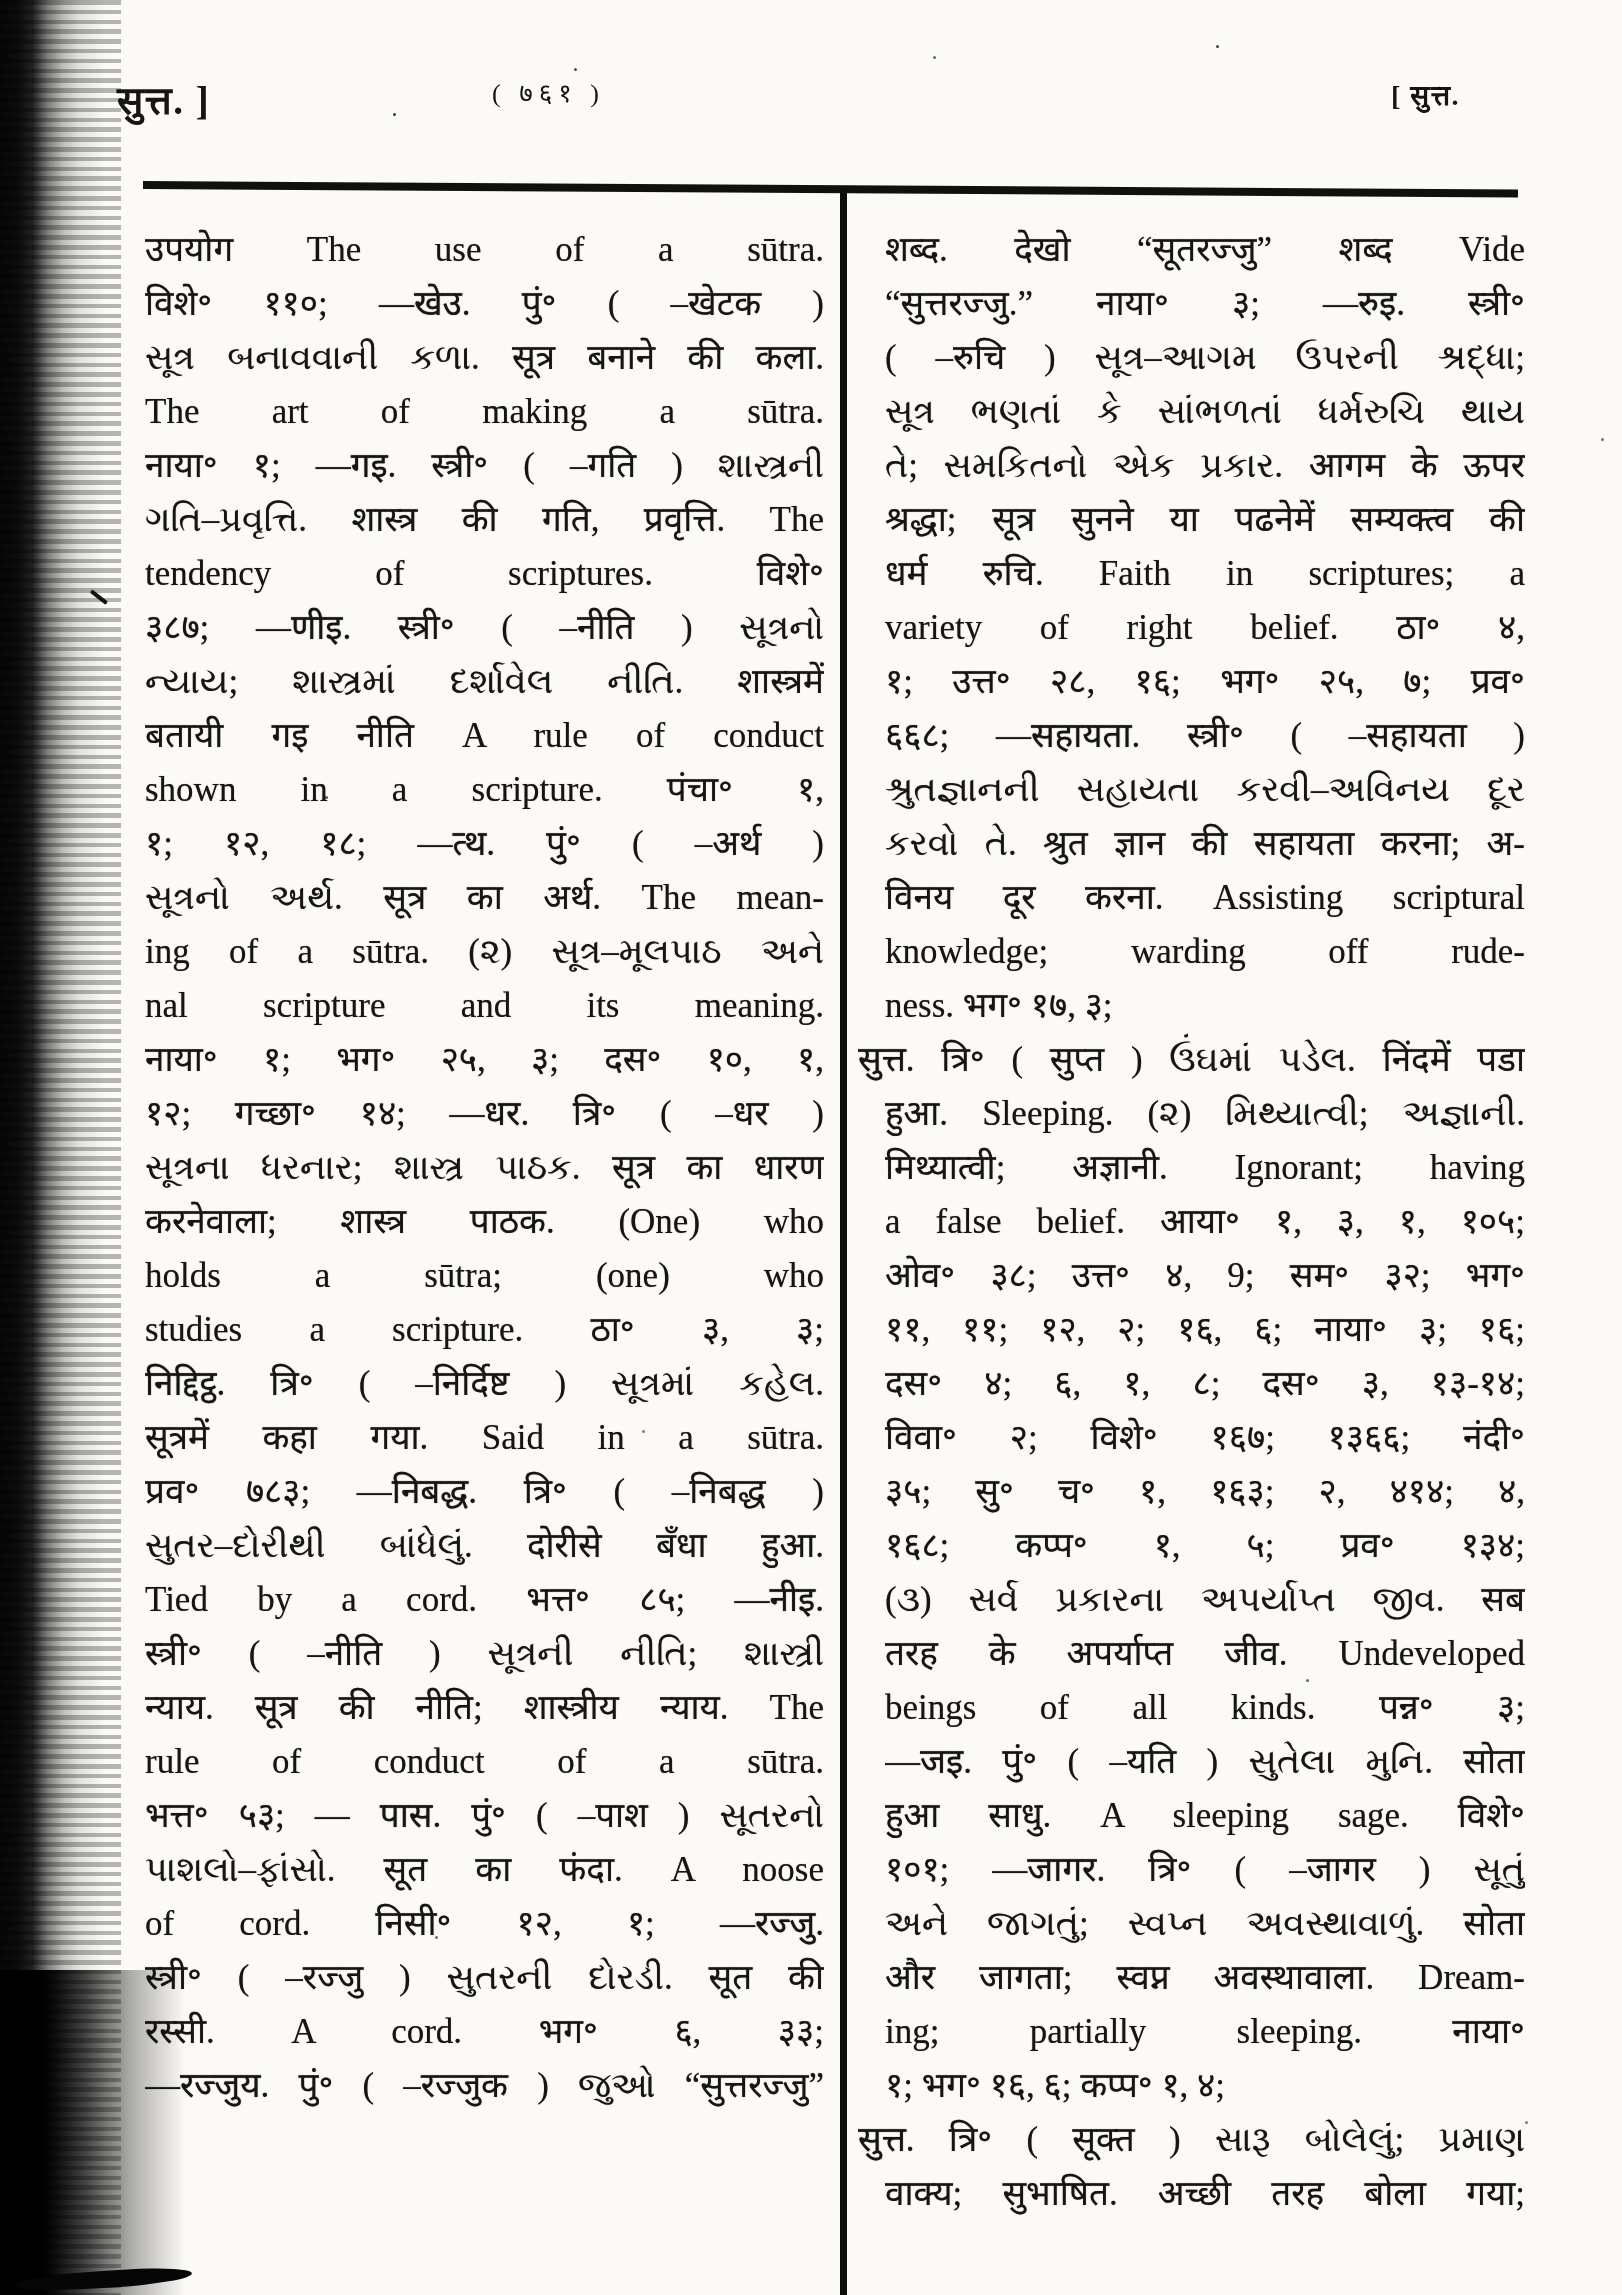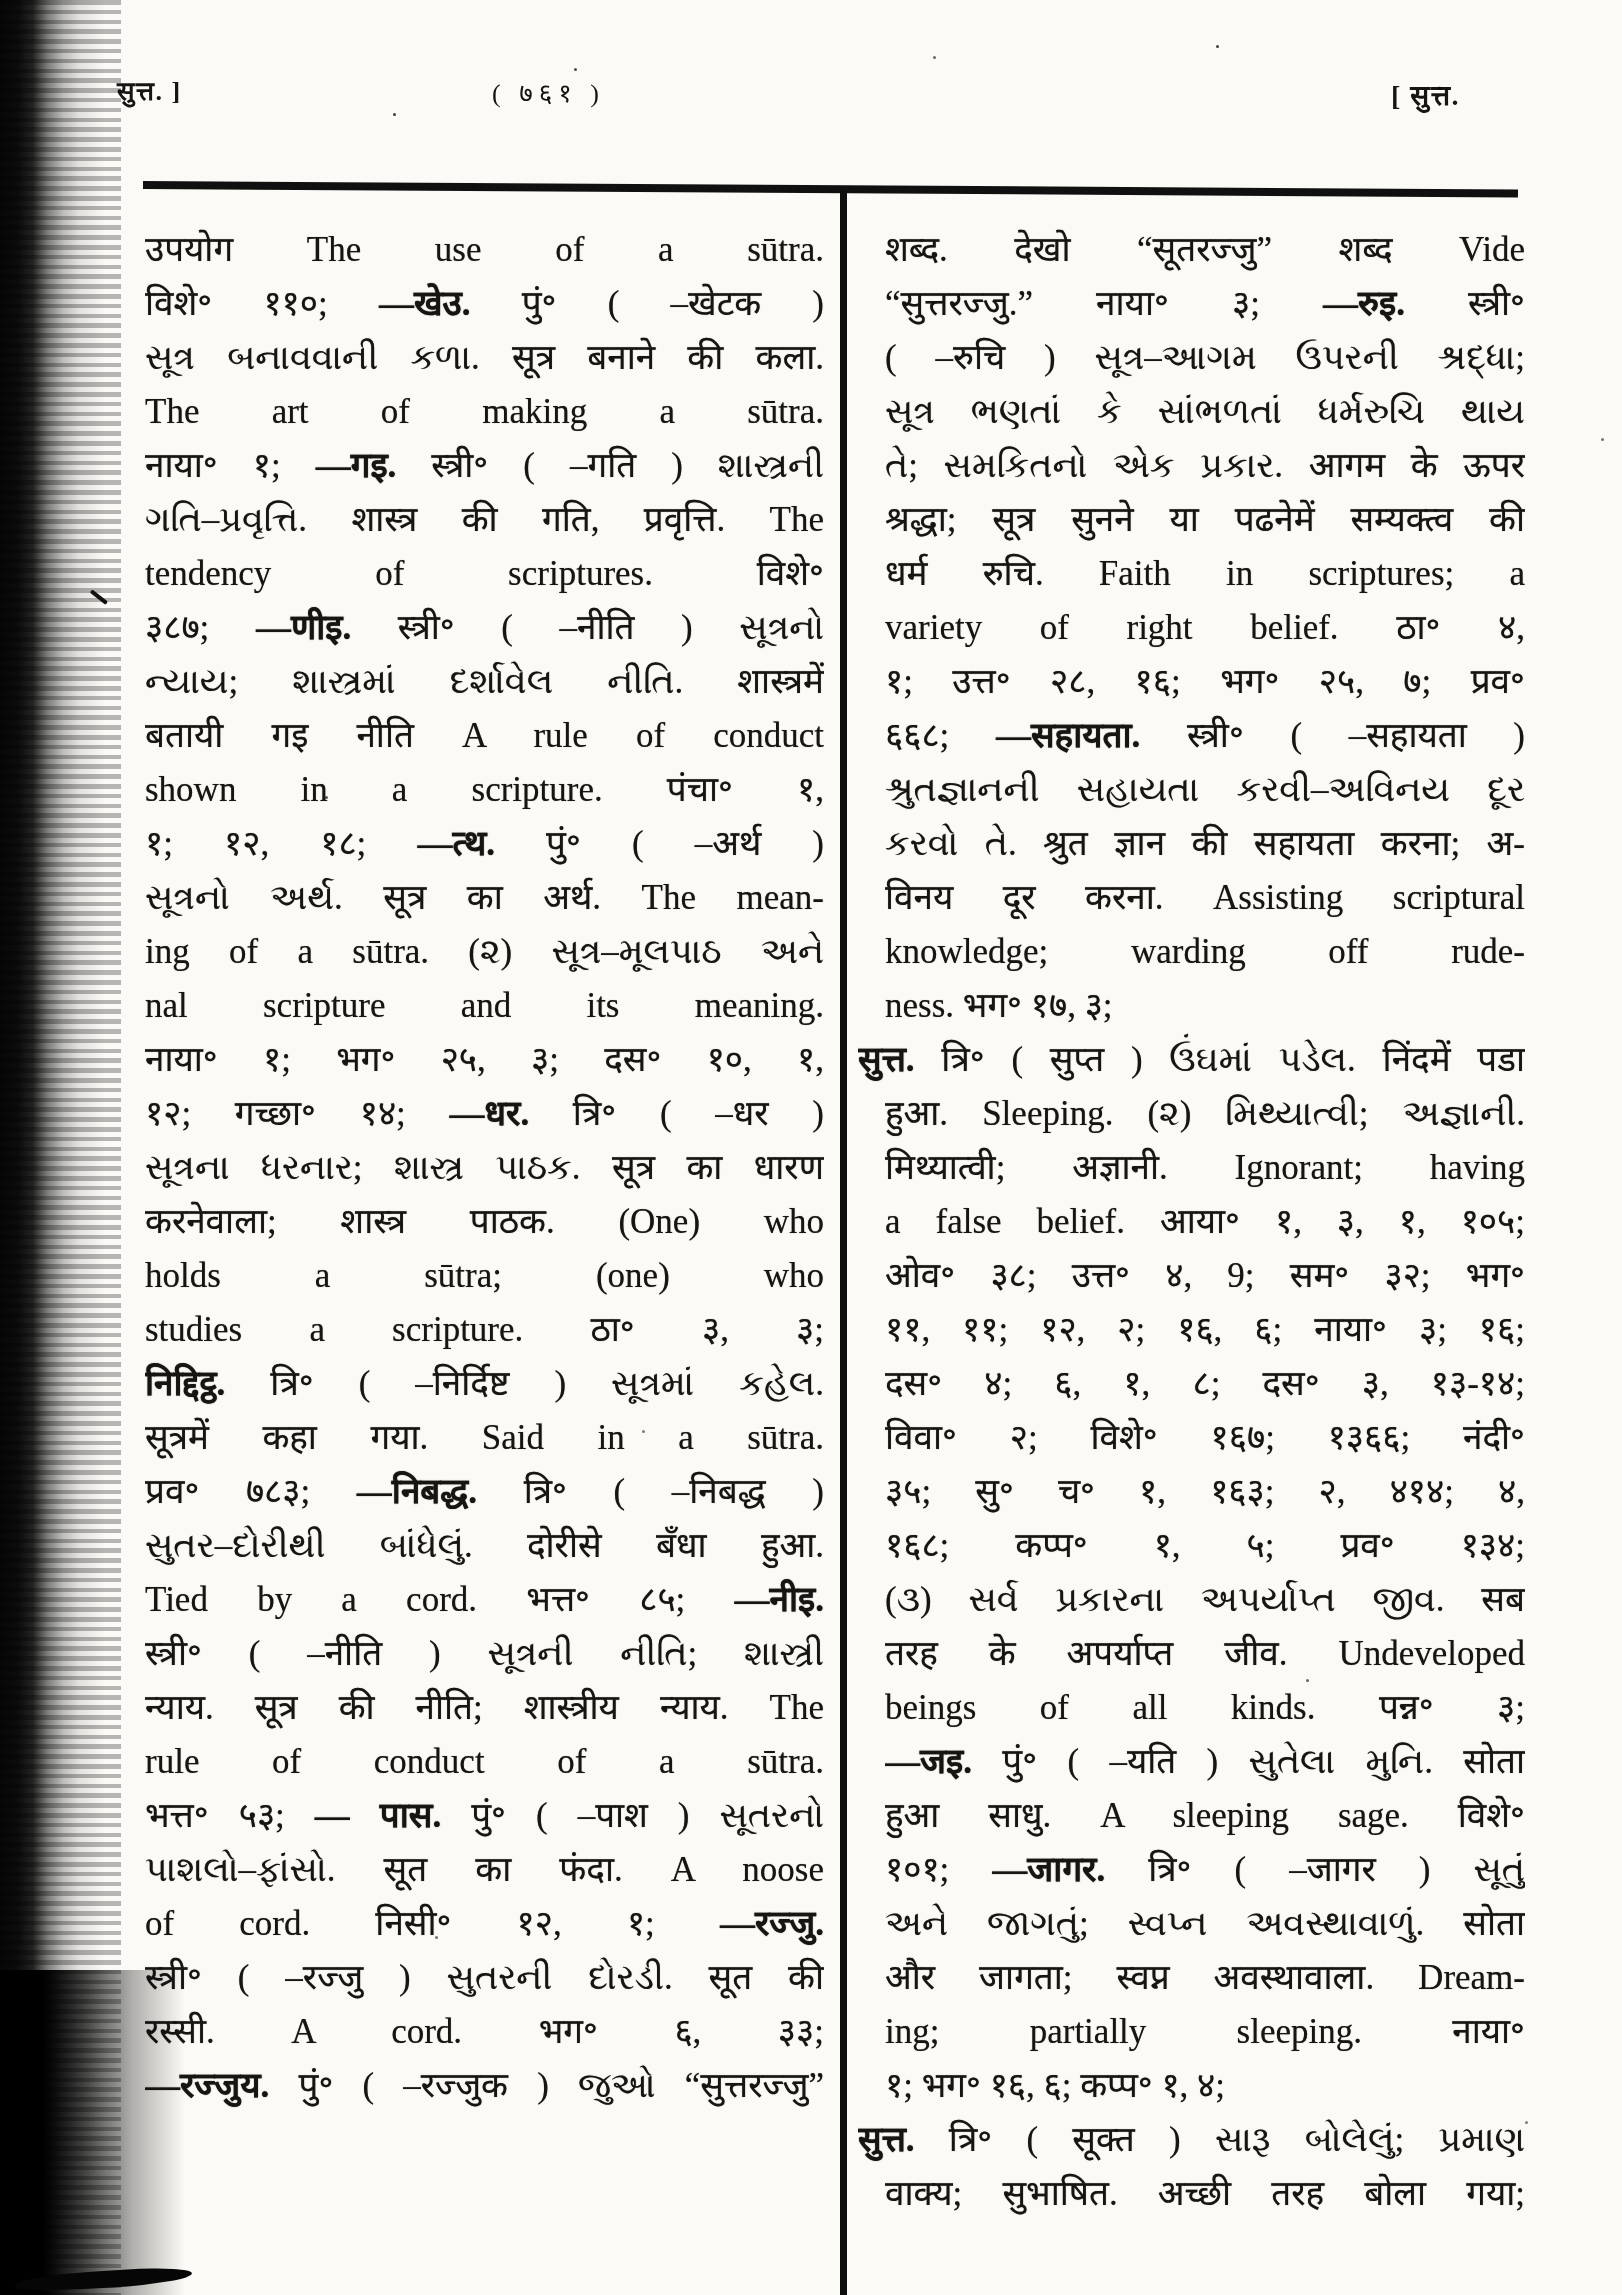--- a/index.html
+++ b/index.html
@@ -35,40 +35,40 @@
       1208px 325px 0 rgba(0,0,0,.55), -68px 683px 0 rgba(0,0,0,.65),
       249px 1317px 0 rgba(0,0,0,.5), 913px 1566px 0 rgba(0,0,0,.6),
       42px 1823px 0 rgba(0,0,0,.55), 1132px 2008px 0 rgba(0,0,0,.5);
   }
   .scan-tick{
     position:absolute;left:89px;top:595px;width:19.6px;height:3.8px;background:#111;
     transform:rotate(38deg);border-radius:1.5px;z-index:2;
   }
   
   .hdr{position:absolute;top:72px;left:0;width:1623px;height:68px;font-weight:bold;}
-  .hdr .cw-left{position:absolute;left:117px;top:0;font-size:26px;letter-spacing:1.5px;}
+  .hdr .cw-left{position:absolute;left:117px;top:0;font-size:39px;letter-spacing:1.5px;}
   .hdr .pageno{position:absolute;left:492px;top:1.5px;font-size:26px;font-weight:normal;letter-spacing:6px;}
   .hdr .cw-right{position:absolute;left:1391px;top:3px;font-size:28px;letter-spacing:1.5px;}
   .rule-h{
     position:absolute;left:143px;top:181px;width:1375px;height:8.3px;background:#101010;
     transform:rotate(0.35deg);transform-origin:left center;z-index:1;
   }
   .rule-v{position:absolute;left:840px;top:190px;width:6.8px;height:2105px;background:#0e0e0e;z-index:1;}
   
   .col{position:absolute;top:223px;z-index:2;}
   .col.left{left:145px;width:679px;}
   .col.right{left:858px;width:667px;padding-left:27px;box-sizing:border-box;}
   .line{
     height:54px;line-height:54px;font-size:35px;overflow:hidden;
     text-align:justify;text-align-last:justify;white-space:normal;
     text-shadow:0 0 0.8px rgba(23,21,18,.6);
   }
   .line.nojust{text-align:right;text-align-last:left;}
   .line.entry{margin-left:-27px;}
-  .bf{font-weight:bold;text-shadow:0 0 1.1px rgba(0,0,0,.75);}
+  .bf{font-weight:normal;text-shadow:0 0 1.1px rgba(0,0,0,.75);}
 </style>
 </head>
 <body>
 
 <div class="scan-edge"></div>
 <div class="scan-edge-bottom"></div>
 <div class="scan-swoosh"></div>
 <div class="scan-speck dots"></div>
 <div class="scan-tick"></div>
 

